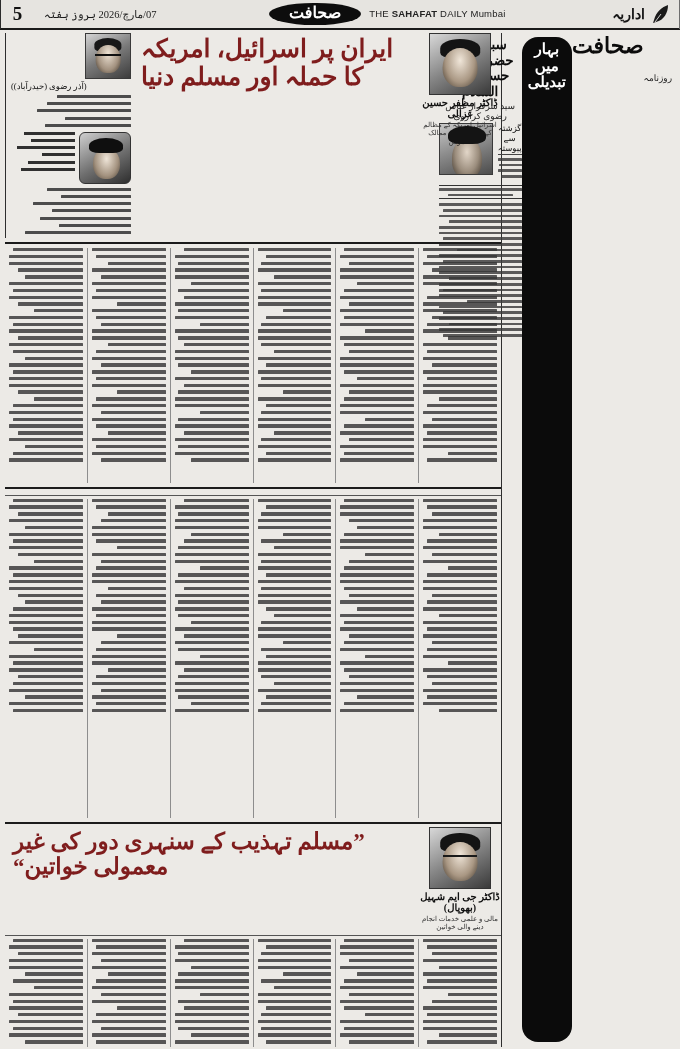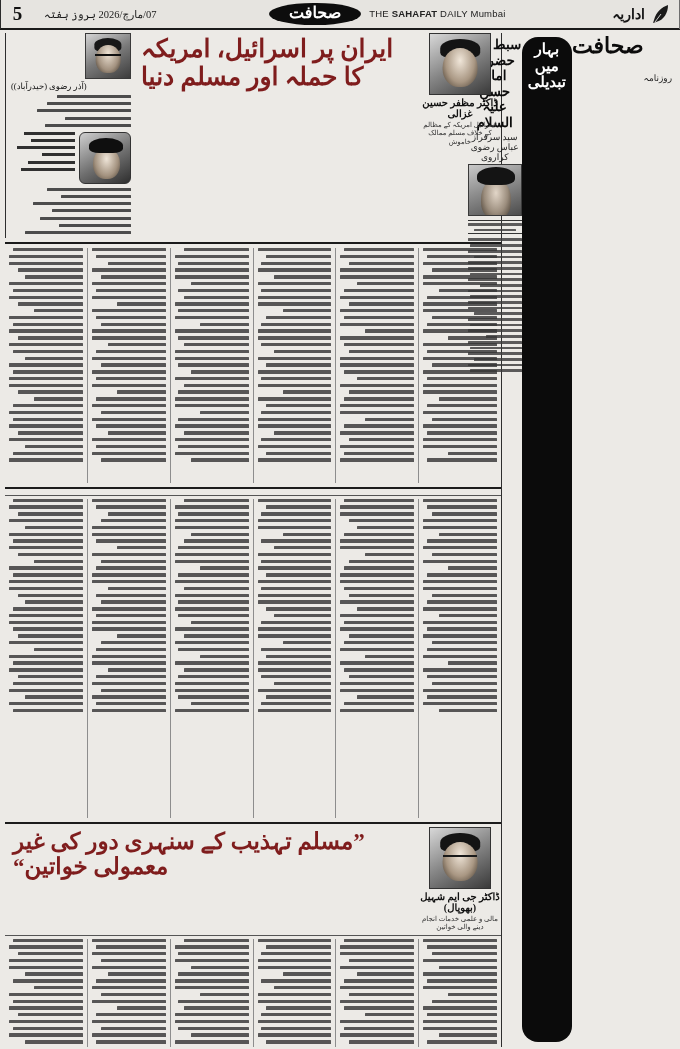--- a/index.html
+++ b/index.html
@@ -460,20 +460,27 @@
           <div class="ln thin s95"></div>
           <div class="ln thin s78"></div>
       </div>
 
       <hr class="rail-sep">
 
       <div>
         <div class="relig-title">سبط اکبر حضرت امام حسن علیہ السلام</div>
         <div class="relig-author">سید سرفراز عباس رضوی کراروی</div>
         <div class="relig-row">
+          <div style="flex:1">
+            <div class="relig-cont">گزشتہ سے پیوستہ</div>
+            <div class="ln thin s100"></div>
+              <div class="ln thin s95"></div>
+            <div class="ln thin s100"></div>
+              <div class="ln thin s88"></div>
+          </div>
           <div class="relig-photo"></div>
         </div>
         <div class="arabic-band">
           <div class="ln thin s100"></div>
           <div class="ln thin s78" style="margin: 0 auto 0 auto;"></div>
         </div>
         <div class="ln thin s100"></div>
           <div class="ln thin s95"></div>
           <div class="ln thin s100"></div>
         <div class="ln thin s88"></div>

